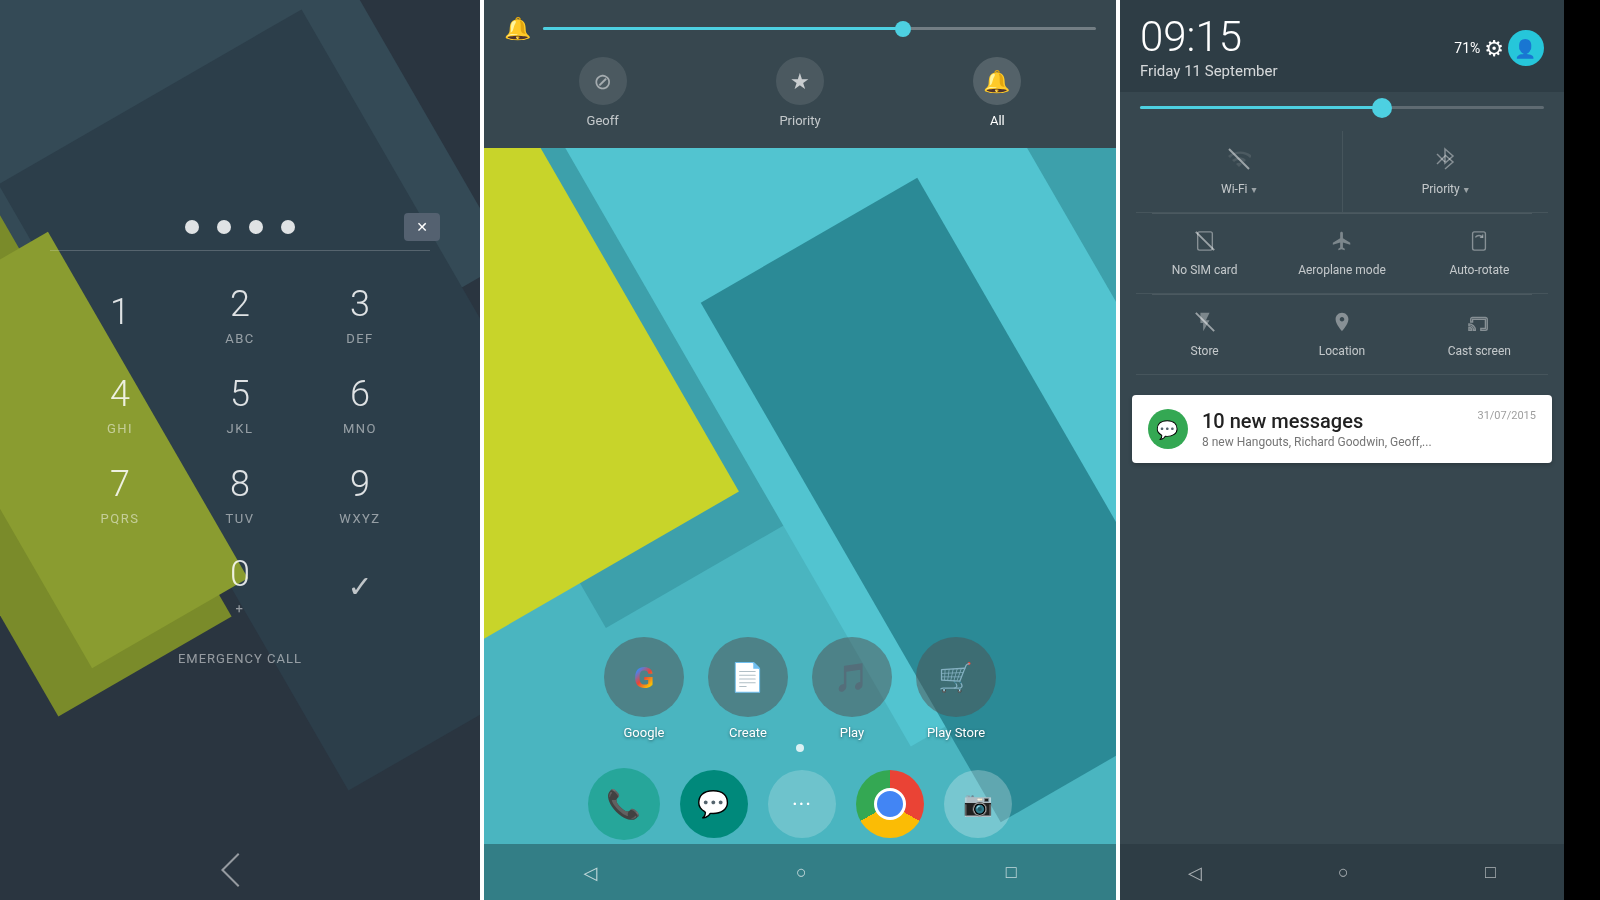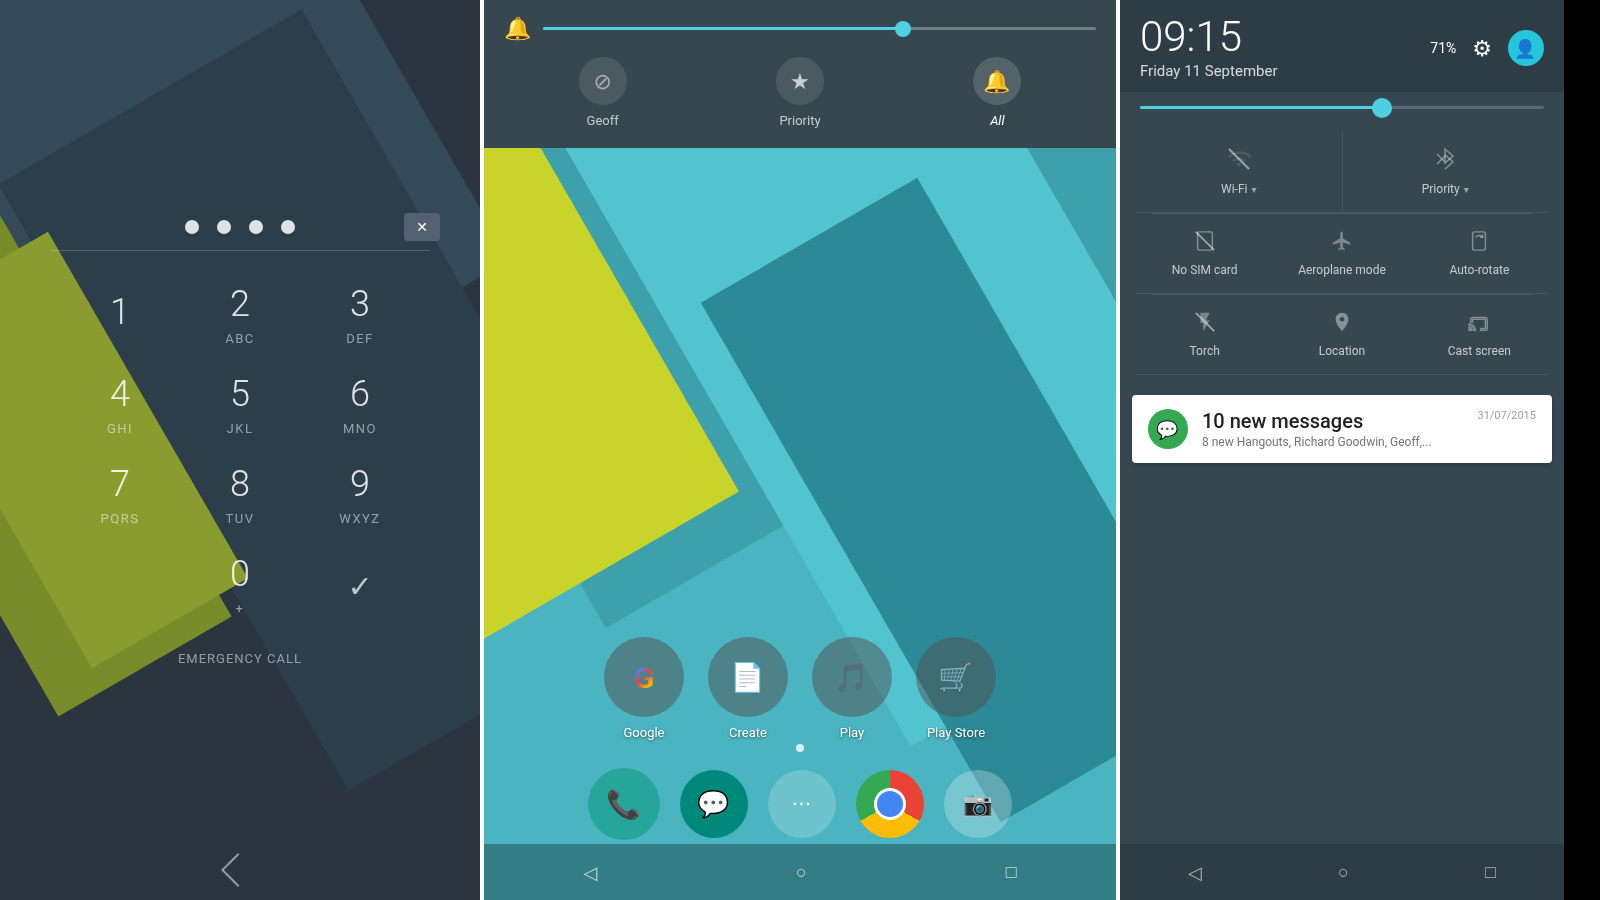--- a/index.html
+++ b/index.html
@@ -255,21 +255,20 @@
     .notif-option.active .icon-circle {
       background: rgba(255,255,255,0.15);
       color: white;
     }
     .notif-option-label {
       color: rgba(255,255,255,0.7);
       font-size: 13px;
     }
     .notif-option.active .notif-option-label {
       color: white;
-      font-style: italic;
     }
     
     .app-icons-row {
       position: absolute;
       bottom: 160px;
       left: 0;
       right: 0;
       display: flex;
       justify-content: center;
       gap: 24px;
@@ -371,21 +370,21 @@
       line-height: 1;
     }
     .qs-date {
       font-size: 15px;
       color: rgba(255,255,255,0.8);
       margin-top: 4px;
     }
     .qs-header-right {
       display: flex;
       align-items: center;
-      gap: 16px;
+      gap: 4px;
       text-align: center;
     }
     .battery-text {
       color: white;
       font-size: 14px;
     }
     .gear-icon-qs {
       color: white;
       font-size: 22px;
       cursor: pointer;
@@ -900,21 +899,21 @@
     <div class="qs-divider"></div>
 
     <div class="qs-toggle-row">
       <div class="qs-toggle">
         <div class="qs-toggle-icon">
           <svg width="22" height="22" viewBox="0 0 24 24" fill="rgba(255,255,255,0.35)">
             <path d="M7 2v11h3v9l7-12h-4l4-8z"></path>
             <line x1="2" y1="2" x2="22" y2="22" stroke="rgba(255,255,255,0.5)" stroke-width="2"></line>
           </svg>
         </div>
-        <span class="qs-toggle-label">Torch</span>
+        <span class="qs-toggle-label">Store</span>
       </div>
       <div class="qs-toggle">
         <div class="qs-toggle-icon">
           <svg width="22" height="22" viewBox="0 0 24 24" fill="rgba(255,255,255,0.4)">
             <path d="M12 2C8.13 2 5 5.13 5 9c0 5.25 7 13 7 13s7-7.75 7-13c0-3.87-3.13-7-7-7zm0 9.5c-1.38 0-2.5-1.12-2.5-2.5s1.12-2.5 2.5-2.5 2.5 1.12 2.5 2.5-1.12 2.5-2.5 2.5z"></path>
           </svg>
         </div>
         <span class="qs-toggle-label">Location</span>
       </div>
       <div class="qs-toggle">

